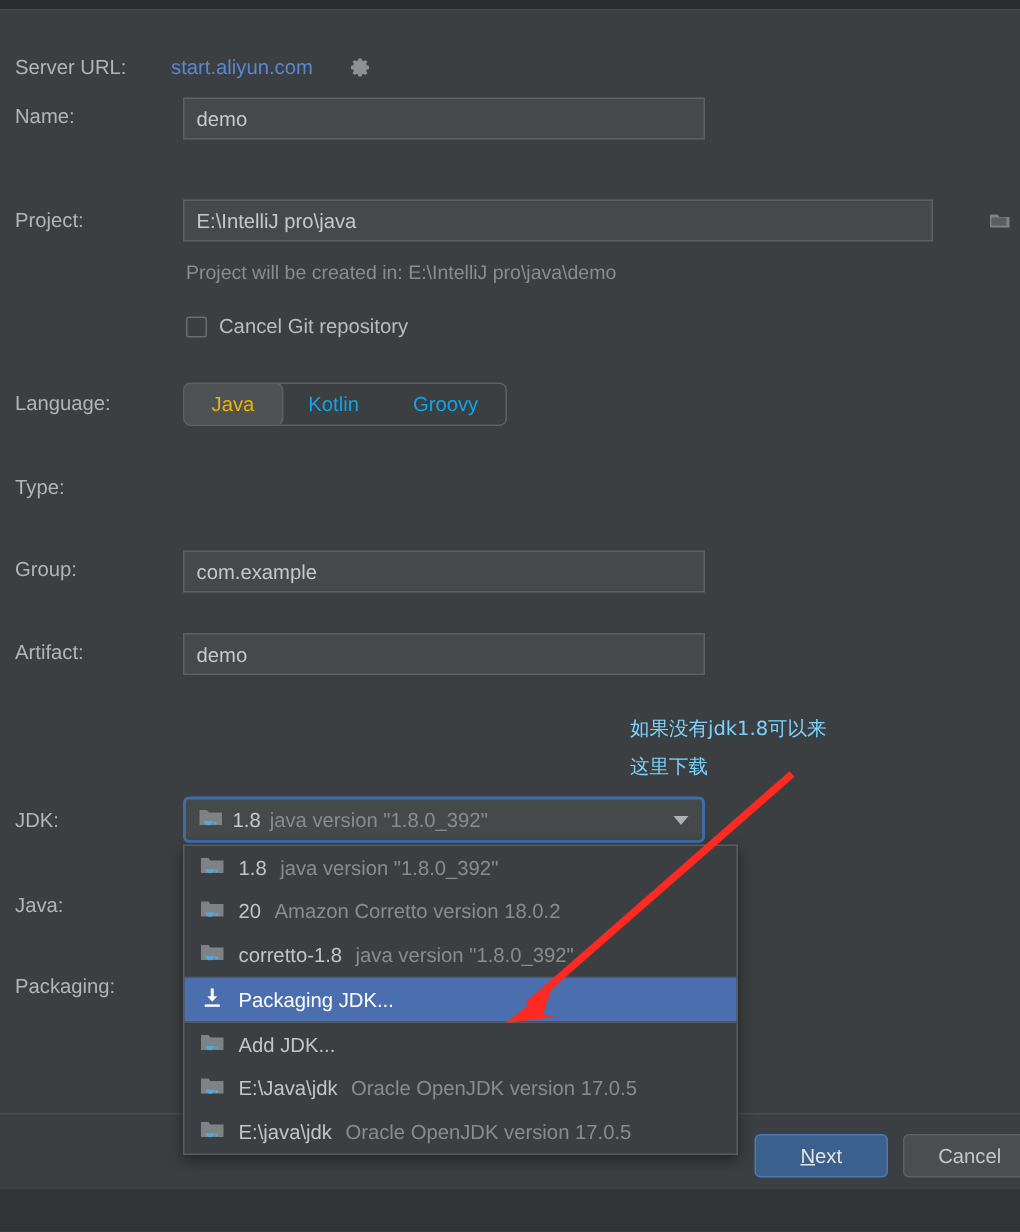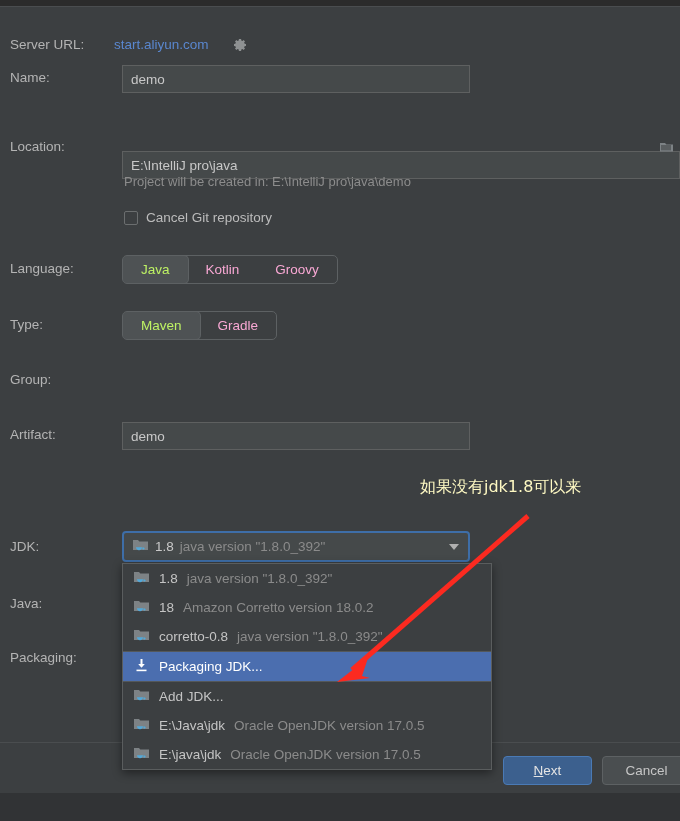--- a/index.html
+++ b/index.html
@@ -110,28 +110,28 @@
     background: #3c3f41;
     overflow: hidden;
     height: 29px;
   }
   .seg-item {
     display: flex;
     align-items: center;
     justify-content: center;
     padding: 0 18px;
     font-size: 13.5px;
-    color: #f9a8d4;
+    color: #0ea5e9;
     box-sizing: border-box;
     height: 100%;
   }
   .seg-item.sel {
     background: #4e5254;
     border-radius: 4px;
-    color: #bef264;
+    color: #eab308;
     box-shadow: 0 0 0 1px #5d6163;
   }
   
   .browse {
     position: absolute;
     width: 22px; height: 28px;
     top: 0;
   }
   
   .combo {
@@ -249,22 +249,22 @@
     width: 89px;
     background: #4a4e50;
     border: 1px solid #5d6163;
     color: #c6c6c6;
   }
   
   .annot {
     position: absolute;
     left: 420px;
     top: 474px;
-    color: #fef9c3;
-    font-size: 16px;
+    color: #7dd3fc;
+    font-size: 13px;
     line-height: 25px;
     font-family: "DejaVu Sans", sans-serif;
     white-space: nowrap;
     z-index: 60;
   }
   .arrow-layer {
     position: absolute;
     left: 0; top: 0;
     width: 680px; height: 821px;
     z-index: 55;
@@ -291,22 +291,22 @@
         </svg>
       </div>
     </div>
 
     <div class="row" style="top:56px;height:30px">
       <div class="lbl" style="top:6px">Name:</div>
       <input class="field" style="top: 1px; width: 348px;" value="demo">
     </div>
 
     <div class="row" style="top:125px;height:30px">
-      <div class="lbl" style="top:6px">Location:</div>
-      <input class="field" style="top: 18px; width: 558px;" value="E:\IntelliJ pro\java">
+      <div class="lbl" style="top:6px">Project:</div>
+      <input class="field" style="top: 0; width: 500px;" value="E:\IntelliJ pro\java">
       <div class="browse" style="left:656px;top:1px">
         <svg width="20" height="28" viewBox="0 0 20 28">
           <path fill="#7d8285" d="M4 9h5l1.4 1.6H17v7H4z"></path>
           <path fill="#5a5e60" d="M5 11h10v5.4H5z"></path>
         </svg>
       </div>
     </div>
     <div class="hint" style="top:166px">Project will be created in: E:\IntelliJ pro\java\demo</div>
 
     <div class="cbwrap" style="top:202px">
@@ -318,28 +318,25 @@
       <div class="lbl" style="top:8px">Language:</div>
       <div class="seg" style="top:2px">
         <div class="seg-item sel">Java</div>
         <div class="seg-item">Kotlin</div>
         <div class="seg-item">Groovy</div>
       </div>
     </div>
 
     <div class="row" style="top:301px;height:32px">
       <div class="lbl" style="top:8px">Type:</div>
-      <div class="seg" style="top:2px">
-        <div class="seg-item sel">Maven</div>
-        <div class="seg-item">Gradle</div>
-      </div>
     </div>
 
     <div class="row" style="top:358px;height:30px">
       <div class="lbl" style="top:6px">Group:</div>
+      <input class="field" style="top: 1px; width: 348px;" value="com.example">
     </div>
 
     <div class="row" style="top:413px;height:30px">
       <div class="lbl" style="top:6px">Artifact:</div>
       <input class="field" style="top: 1px; width: 348px;" value="demo">
     </div>
 
 
     <div class="row" style="top:523px;height:34px">
       <div class="lbl" style="top:8px">JDK:</div>
@@ -391,32 +388,32 @@
       <span class="jdk-desc">java version "1.8.0_392"</span>
     </div>
     <div class="opt">
       <span class="icon-folder">
         <svg width="17" height="15" viewBox="0 0 17 15">
             <path fill="#7d8285" d="M1 2h5l1.3 1.6H16V12H1z"></path>
             <path fill="#53a8d8" d="M4 9.3h6c0 1.7-1.3 2.9-3 2.9s-3-1.2-3-2.9z"></path>
             <path fill="#53a8d8" d="M10.2 9.6h1.2c.7 0 1.2.4 1.2 1s-.5 1-1.2 1h-.8z"></path>
           </svg>
       </span>
-      <span class="jdk-name">18</span>
+      <span class="jdk-name">20</span>
       <span class="jdk-desc">Amazon Corretto version 18.0.2</span>
     </div>
     <div class="opt">
       <span class="icon-folder">
         <svg width="17" height="15" viewBox="0 0 17 15">
             <path fill="#7d8285" d="M1 2h5l1.3 1.6H16V12H1z"></path>
             <path fill="#53a8d8" d="M4 9.3h6c0 1.7-1.3 2.9-3 2.9s-3-1.2-3-2.9z"></path>
             <path fill="#53a8d8" d="M10.2 9.6h1.2c.7 0 1.2.4 1.2 1s-.5 1-1.2 1h-.8z"></path>
           </svg>
       </span>
-      <span class="jdk-name">corretto-0.8</span>
+      <span class="jdk-name">corretto-1.8</span>
       <span class="jdk-desc">java version "1.8.0_392"</span>
     </div>
     <div class="divider"></div>
     <div class="opt hl">
       <span class="icon-folder">
         <svg width="17" height="15" viewBox="0 0 17 15">
           <path fill="#ffffff" d="M7.5 1h2v5.1h2.3L8.5 9.8 5.2 6.1h2.3z"></path>
           <rect x="3.5" y="11.6" width="10" height="1.6" fill="#ffffff"></rect>
         </svg>
       </span>
@@ -452,20 +449,21 @@
             <path fill="#53a8d8" d="M10.2 9.6h1.2c.7 0 1.2.4 1.2 1s-.5 1-1.2 1h-.8z"></path>
           </svg>
       </span>
       <span class="jdk-name">E:\java\jdk</span>
       <span class="jdk-desc">Oracle OpenJDK version 17.0.5</span>
     </div>
   </div>
 
   <div class="annot">
     <div>如果没有jdk1.8可以来</div>
+    <div>这里下载</div>
   </div>
 
   <svg class="arrow-layer" viewBox="0 0 680 821">
     <line x1="528" y1="516" x2="352" y2="670" stroke="#fc2a20" stroke-width="5"></line>
     <polygon points="337,682 368,658 362,676 370,678" fill="#fc2a20"></polygon>
   </svg>
 
 </div>
 
 </body></html>

